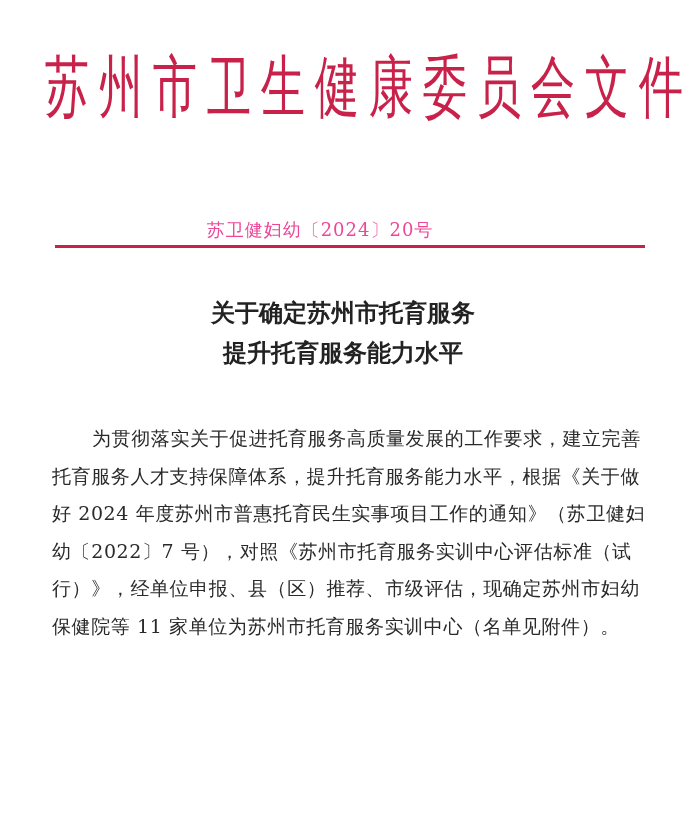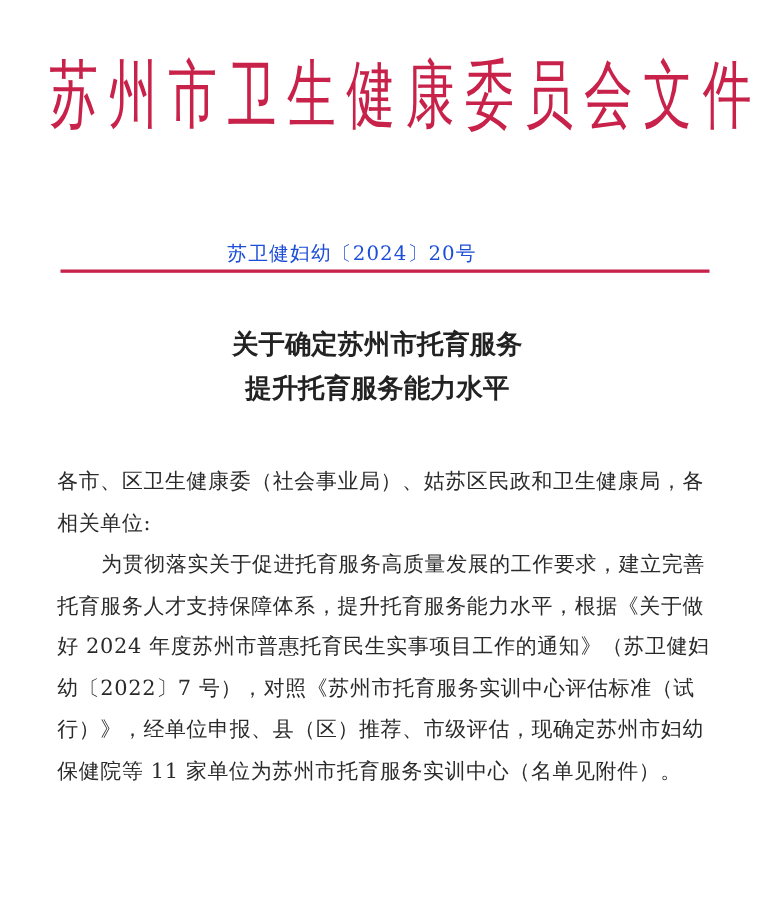--- a/index.html
+++ b/index.html
@@ -9,21 +9,21 @@
   }
   .header-title {
     position: absolute; left: 40px; top: 42px; width: 620px; height: 90px;
     display: flex; justify-content: space-between; align-items: center;
     color: #c8224a; font-family: "DejaVu Sans", sans-serif; font-size: 54px;
     line-height: 1; transform: scaleY(1.25); transform-origin: center;
   }
   .header-title span { display: inline-block; transform: scaleX(0.82); }
   .doc-number {
     position: absolute; left: 0; width: 640px; top: 218px; text-align: center;
-    font-size: 18px; letter-spacing: 1px; color: #1d4ed8;
+    font-size: 18px; letter-spacing: 1px; color: #ec4899;
   }
   .red-rule {
     position: absolute; left: 55px; top: 245px; width: 590px; height: 3px;
     background: #c8224a;
   }
   .doc-title {
     position: absolute; left: 0; width: 686px; top: 293px; text-align: center;
     font-family: "DejaVu Sans", sans-serif; font-weight: bold; font-size: 24px;
     line-height: 40px; color: #222;
   }
@@ -55,15 +55,14 @@
 <div class="doc-number">苏卫健妇幼〔2024〕20号</div>
 
 <div class="red-rule"></div>
 
 <div class="doc-title">
   <div>关于确定苏州市托育服务</div>
   <div>提升托育服务能力水平</div>
 </div>
 
 <div class="body-text">
-  <p>各市、区卫生健康委（社会事业局）、姑苏区民政和卫生健康局，各相关单位:</p>
   <p class="indent">为贯彻落实关于促进托育服务高质量发展的工作要求，建立完善托育服务人才支持保障体系，提升托育服务能力水平，根据《关于做好 2024 年度苏州市普惠托育民生实事项目工作的通知》（苏卫健妇幼〔2022〕7 号），对照《苏州市托育服务实训中心评估标准（试行）》，经单位申报、县（区）推荐、市级评估，现确定苏州市妇幼保健院等 11 家单位为苏州市托育服务实训中心（名单见附件）。</p>
 </div>
 
 </body></html>

